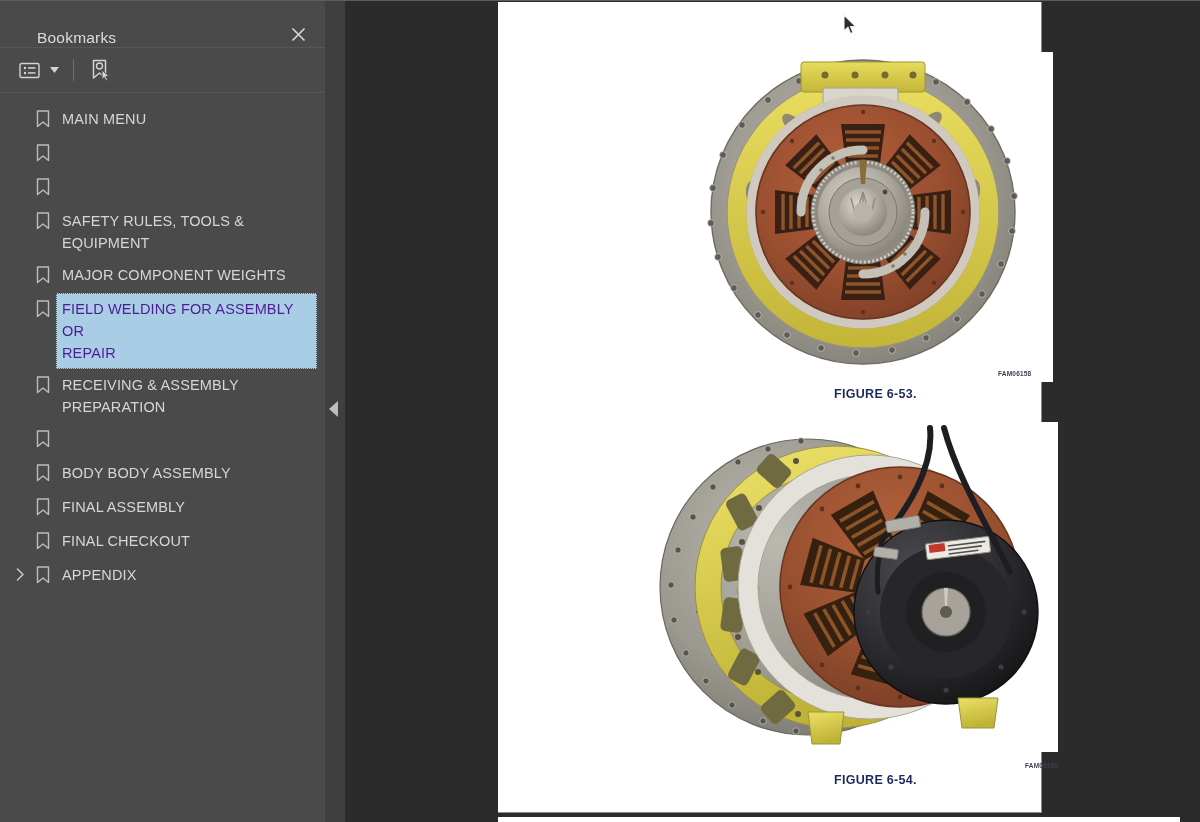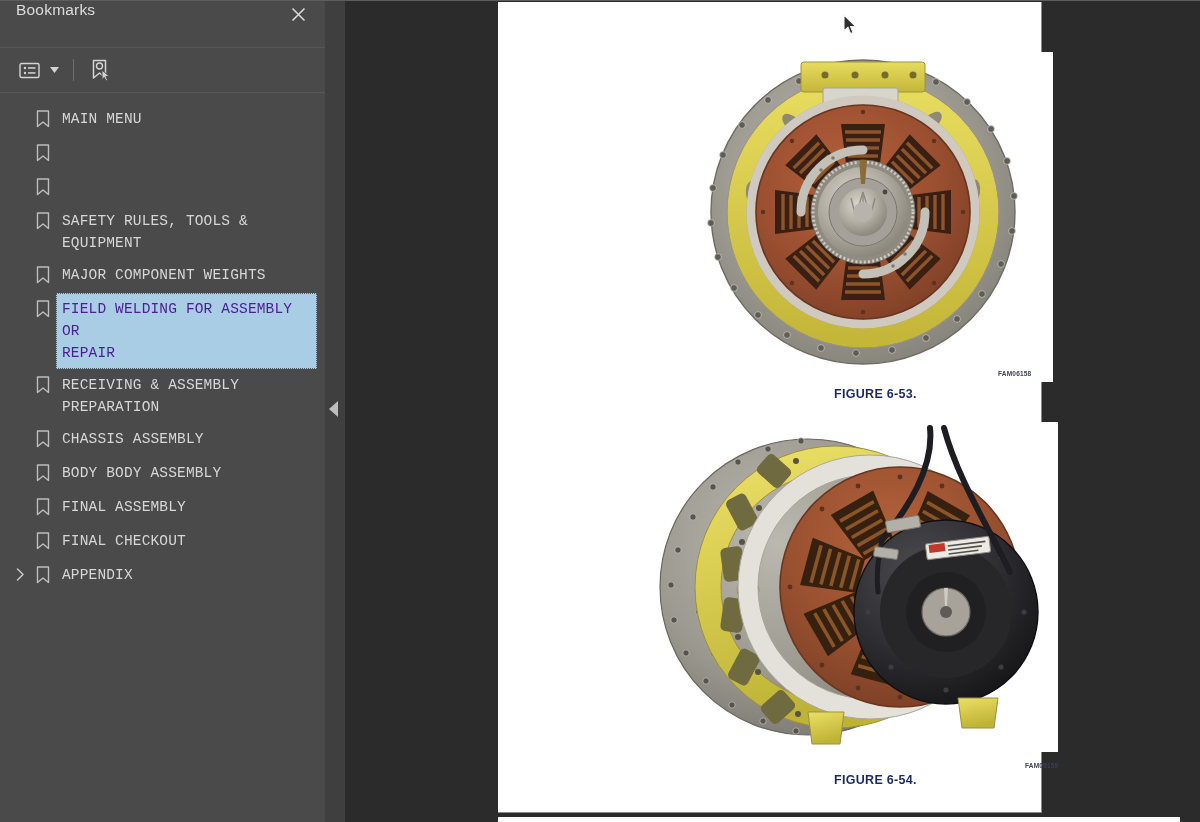--- a/index.html
+++ b/index.html
@@ -23,23 +23,24 @@
     width: 325px; height: 822px;
     background: #4a4a4a;
     border-top: 1px solid #5d5d5d;
     display: flex;
     flex-direction: column;
     flex: 0 0 325px;
   }
   .panel-header {
     height: 46px;
     display: flex;
-    align-items: flex-start;
+    align-items: flex-end;
     padding: 0 14px 0 16px;
     flex: 0 0 46px;
+    margin-left: 21px;
   }
   .panel-title {
     font-size: 15.5px;
     color: #dcdcdc;
     letter-spacing: .2px;
     flex: 1;
   }
   .close-btn {
     width: 26px; height: 26px;
     display: flex; align-items: center; justify-content: center;
@@ -73,21 +74,20 @@
     width: 1px; height: 22px;
     background: #6e6e6e;
     margin: 0 14px 0 12px;
   }
 
   
   #bm-list {
     flex: 1 1 auto;
     overflow: hidden;
     padding-top: 10px;
-    font-family: Liberation Mono, monospace;
   }
   .bm-row {
     position: relative;
     display: flex;
     align-items: flex-start;
     padding: 0 6px 0 10px;
     min-height: 34px;
     cursor: pointer;
   }
   .bm-twisty {
@@ -318,21 +318,20 @@
           <div class="bm-label">RECEIVING &amp; ASSEMBLY
 PREPARATION</div>
         </div>
         <div class="bm-row">
           <div class="bm-twisty"></div>
           <div class="bm-icon">
             <svg width="14" height="18" viewBox="0 0 14 18">
               <path d="M1.5 1 L12.5 1 L12.5 16.5 L7 12 L1.5 16.5 Z" fill="none" stroke="#bdbdbd" stroke-width="1.4" stroke-linejoin="round"></path>
             </svg>
           </div>
-          <div class="bm-label">CHASSIS ASSEMBLY</div>
         </div>
         <div class="bm-row">
           <div class="bm-twisty"></div>
           <div class="bm-icon">
             <svg width="14" height="18" viewBox="0 0 14 18">
               <path d="M1.5 1 L12.5 1 L12.5 16.5 L7 12 L1.5 16.5 Z" fill="none" stroke="#bdbdbd" stroke-width="1.4" stroke-linejoin="round"></path>
             </svg>
           </div>
           <div class="bm-label">BODY BODY ASSEMBLY</div>
         </div>

